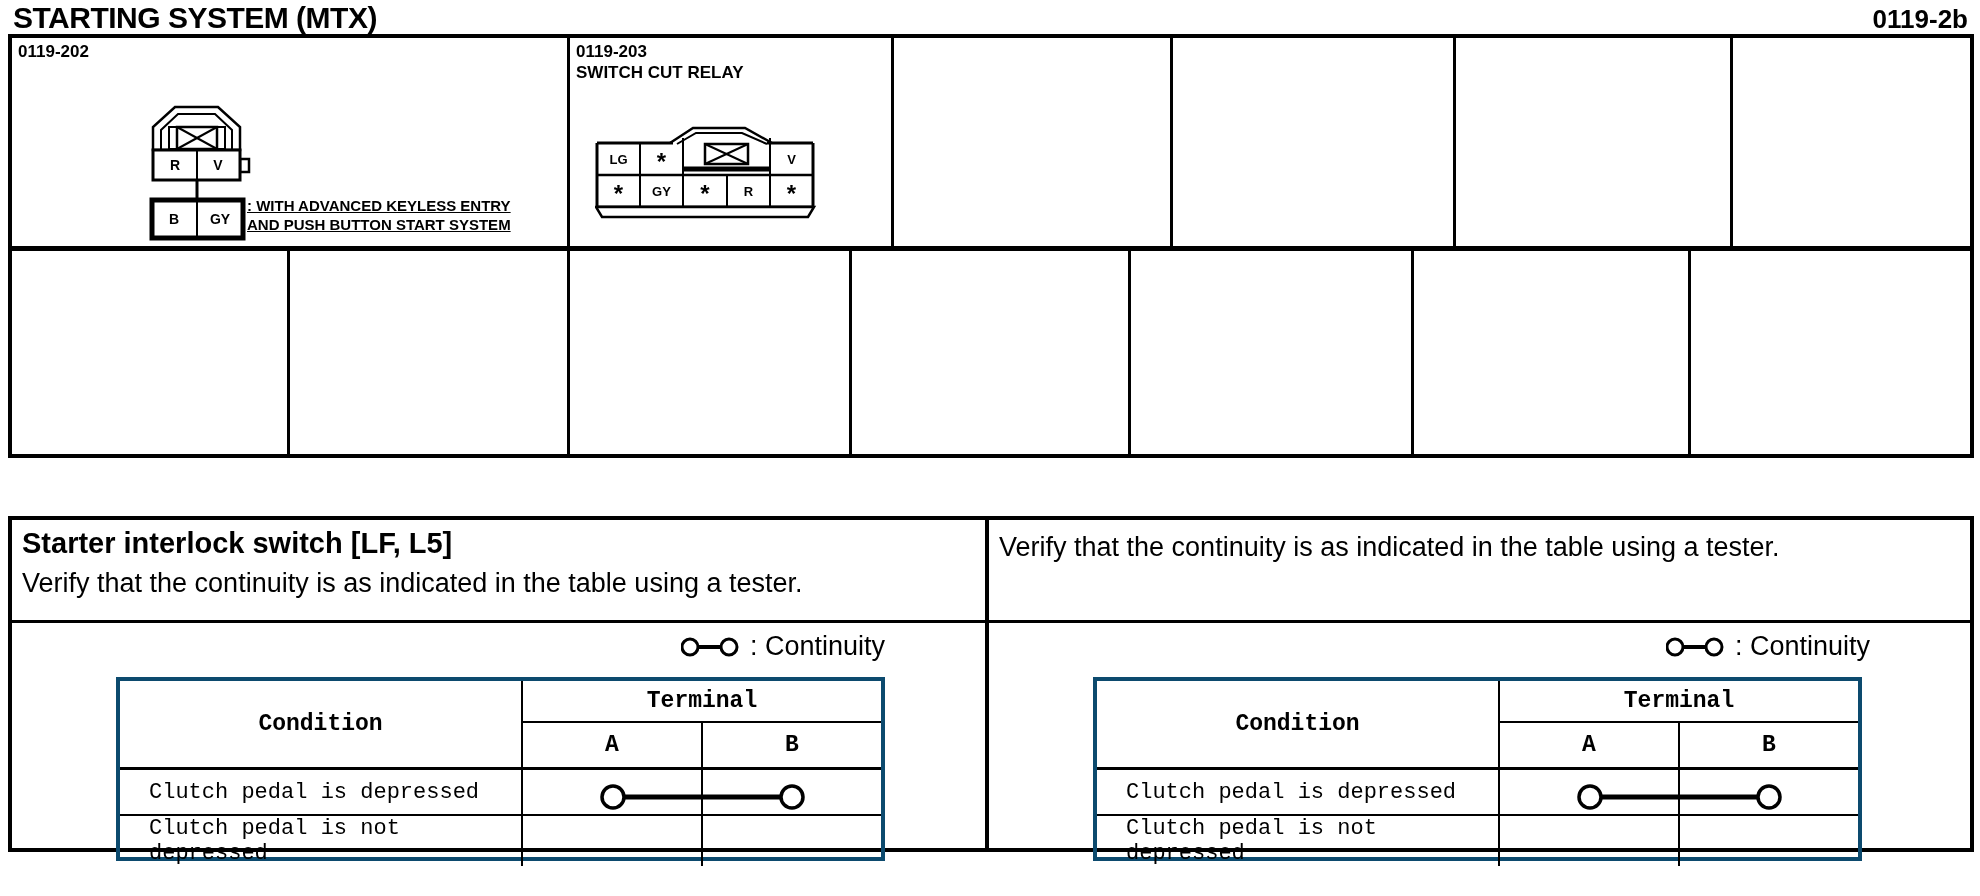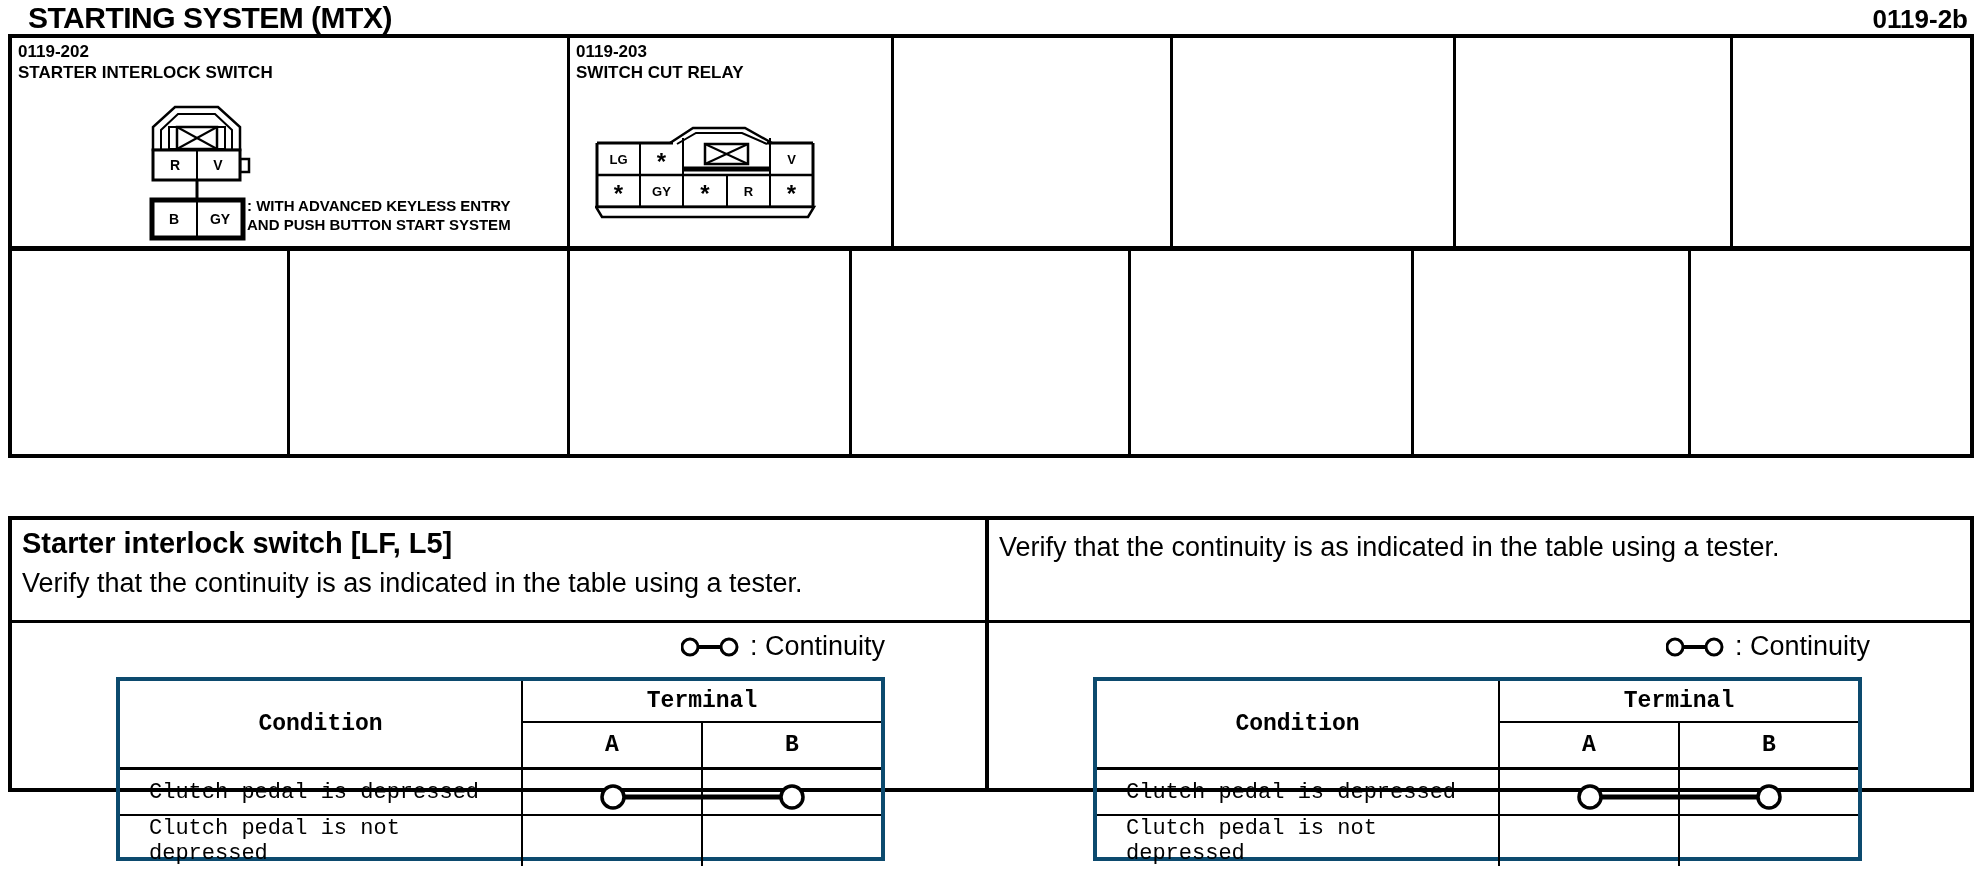--- a/index.html
+++ b/index.html
@@ -5,41 +5,41 @@
   * { box-sizing: border-box; margin: 0; padding: 0; }
   html,body { background:#ffffff; }
   body {
     width: 1980px; height: 896px;
     font-family: "Liberation Sans", sans-serif;
     color:#000; position: relative; overflow: hidden;
   }
   .page { position:absolute; inset:0; background:#fff; }
 
   
-  .title { position:absolute; left:28px; top:1px; font-size:30px; font-weight:bold; letter-spacing:-0.5px; }
+  .title { position:absolute; left:13px; top:1px; font-size:30px; font-weight:bold; letter-spacing:-0.5px; }
   .pagenum { position:absolute; top:4px; right:12px; font-size:26px; font-weight:bold; }
 
   
   .top-table { position:absolute; left:8px; top:34px; width:1966px; height:424px; border:4px solid #000; background:#fff; }
   .trow { display:flex; width:100%;align-items:flex-end; }
   .trow1 { height:213px; border-bottom:5px solid #000; }
   .trow2 { height:203px; }
   .tcell { position:relative; border-right:3px solid #000; height:100%; }
   .tcell:last-child { border-right:none; }
   .cellhead { padding:3px 6px; font-size:17px; font-weight:bold; line-height:21px; white-space:nowrap; }
-  .conn-note { position:absolute; left:235px; top:158px; font-size:15px; font-weight:bold; line-height:19px; white-space:nowrap; }
+  .conn-note { position:absolute; left:235px; top:158px; font-size:15px; font-weight:bold; line-height:19px; white-space:nowrap;text-decoration:underline; }
   .connector-svg { position:absolute; }
   .interlock-svg { left:128px; top:64px; }
   .relay-svg { left:25px; top:86px; }
   .pin-text { font-weight:bold; font-size:14px; text-anchor:middle; }
   .pin-text-sm { font-weight:bold; font-size:13px; text-anchor:middle; }
   .pin-star { font-weight:bold; font-size:24px; text-anchor:middle; }
 
   
-  .bottom { position:absolute; left:8px; top:516px; width:1966px; height:276px; border:4px solid #000; display:flex; background:#fff; }
+  .bottom { position:absolute; left:8px; top:516px; width:1966px; height:336px; border:4px solid #000; display:flex; background:#fff; }
   .panel { position:relative; height:100%; }
   .panel-left { width:977px; border-right:4px solid #000; }
   .panel-right { flex:1; }
   .phead { height:103px; border-bottom:3px solid #000; padding:5px 10px 0 10px; }
   .ptitle { font-size:29px; font-weight:bold; line-height:36px; }
   .pverify { font-size:27px; line-height:34px; margin-top:5px; }
   .pbody { position:relative; height:250px; }
   .legend { position:absolute; top:8px; right:100px; display:flex; align-items:center; gap:11px; font-size:27px; }
 
   .ctable { position:absolute; left:104px; top:54px; width:769px; height:184px; border:4px solid #0c4a6e;
@@ -67,21 +67,20 @@
 
   <div class="title">STARTING SYSTEM (MTX)</div>
   <div class="pagenum">0119-2b</div>
 
   <div class="top-table">
     <div class="trow trow1">
 
       <div class="tcell" style="width:558px;">
         <div class="cellhead">
           <div>0119-202</div>
-          <div>STARTER INTERLOCK SWITCH</div>
         </div>
         <svg class="connector-svg interlock-svg" width="115" height="140" viewBox="0 0 115 140">
 
           <polygon points="13,48 13,25 35,5 78,5 100,25 100,48" fill="#fff" stroke="#000" stroke-width="2.5"></polygon>
           <polyline points="21,48 21,28 38,12 75,12 92,28 92,48" fill="none" stroke="#000" stroke-width="2"></polyline>
 
           <rect x="29" y="25" width="8" height="22" fill="#fff" stroke="#000" stroke-width="2"></rect>
           <rect x="77" y="25" width="8" height="22" fill="#fff" stroke="#000" stroke-width="2"></rect>
           <rect x="37" y="25" width="40" height="22" fill="#fff" stroke="#000" stroke-width="2.5"></rect>
           <line x1="37" y1="25" x2="77" y2="47" stroke="#000" stroke-width="2"></line>

